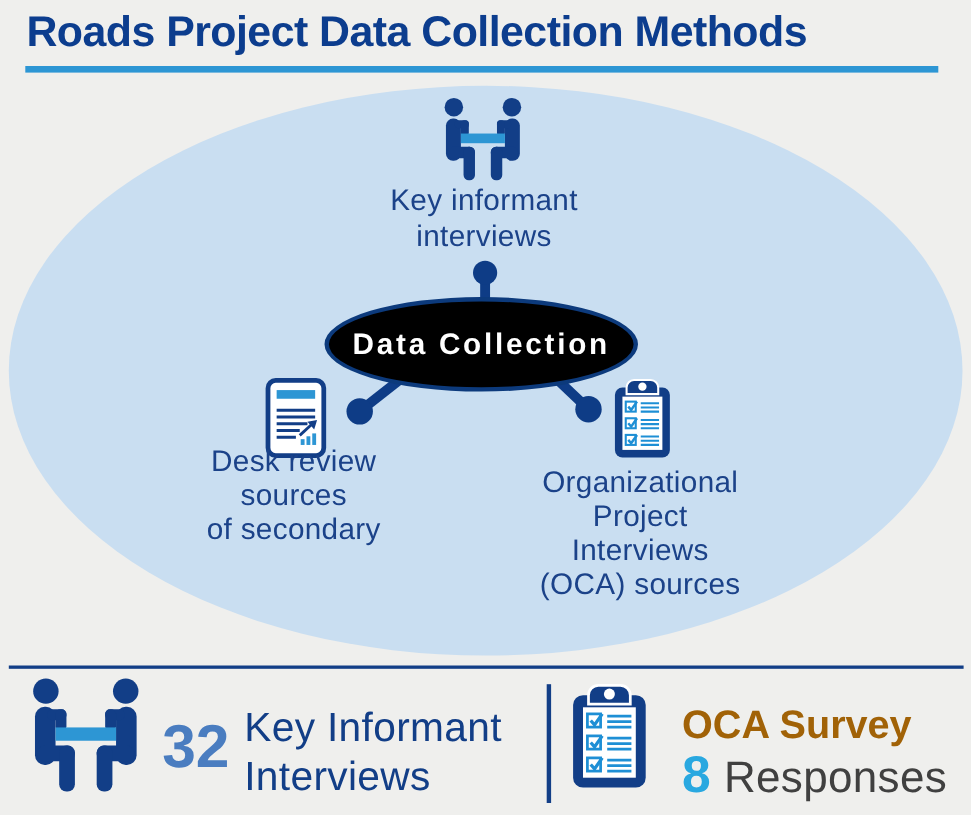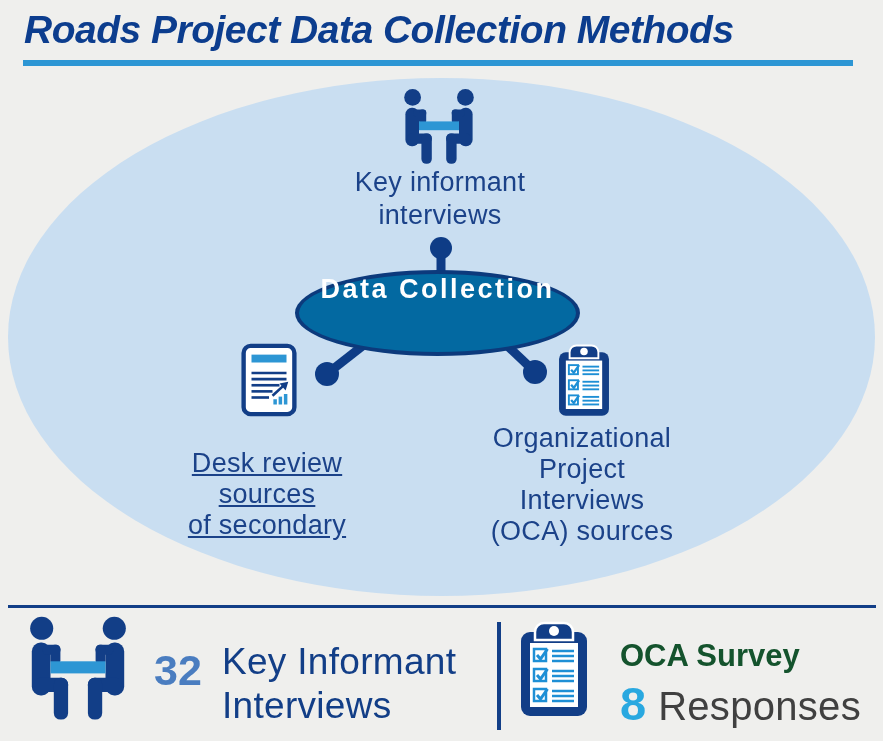--- a/index.html
+++ b/index.html
@@ -8,71 +8,70 @@
     background:#efefed;
     font-family:"Liberation Sans", sans-serif;
   }
   .abs{position:absolute;}
 
   
   .page-title{
     left:24px;top:8px;width:840px;
     font-size:39px;font-weight:800;color:#0c3d8e;letter-spacing:-0.5px;
     white-space:nowrap;
-    font-style:italic;
   }
   .title-underline{
     left:23px;top:60px;width:830px;height:6px;background:#2d96d4;
   }
 
   
   .methods-ellipse{
     left:8px;top:78px;width:867px;height:518px;
     background:#c9def1;border-radius:50%;
   }
 
   
   .connectors{left:0;top:0;width:883px;height:741px;pointer-events:none;}
 
   
   .center-ellipse{
     left:295px;top:270px;width:285px;height:86px;
-    background:#0369a1;border:4px solid #0c3a7c;border-radius:50%;
+    background:#000000;border:4px solid #0c3a7c;border-radius:50%;
     box-sizing:border-box;
-    display:flex;justify-content:center;
+    display:flex;align-items:center;justify-content:center;
   }
   .center-label{
     color:#ffffff;font-size:27px;font-weight:bold;letter-spacing:2.5px;
     white-space:nowrap;
   }
 
   
   .diag-label{
     color:#1b4289;font-size:27px;line-height:31px;text-align:center;
     letter-spacing:0.3px;
   }
   .kii-label{left:315px;top:166px;width:250px;line-height:33px;}
-  .desk-label{left:147px;top:448px;width:240px;text-decoration:underline;}
+  .desk-label{left:147px;top:404px;width:240px;}
   .oca-label{left:462px;top:423px;width:240px;}
 
   
   .footer-divider{left:8px;top:605px;width:868px;height:3px;background:#123e87;}
   .footer-vdivider{left:497px;top:622px;width:4px;height:108px;background:#123e87;}
 
   .kii-count{
     left:143px;top:646px;width:70px;text-align:center;
-    font-size:43px;font-weight:bold;color:#4a7dc0;
+    font-size:55px;font-weight:bold;color:#4a7dc0;
   }
   .footer-kii-label{
     left:222px;top:640px;width:275px;
     color:#123e87;font-size:37px;line-height:44px;letter-spacing:0.3px;
   }
   .oca-survey-title{
     left:620px;top:638px;width:250px;
-    color:#14532d;font-size:31px;font-weight:800;letter-spacing:0px;
+    color:#a16207;font-size:36px;font-weight:800;letter-spacing:0px;
   }
   .oca-response-line{
     left:620px;top:676px;width:260px;display:flex;align-items:baseline;gap:12px;
   }
   .oca-count{font-size:47px;font-weight:bold;color:#29a8e0;}
   .oca-responses-label{font-size:40px;color:#404040;letter-spacing:0.3px;}
 </style>
 </head>
 <body>
 

